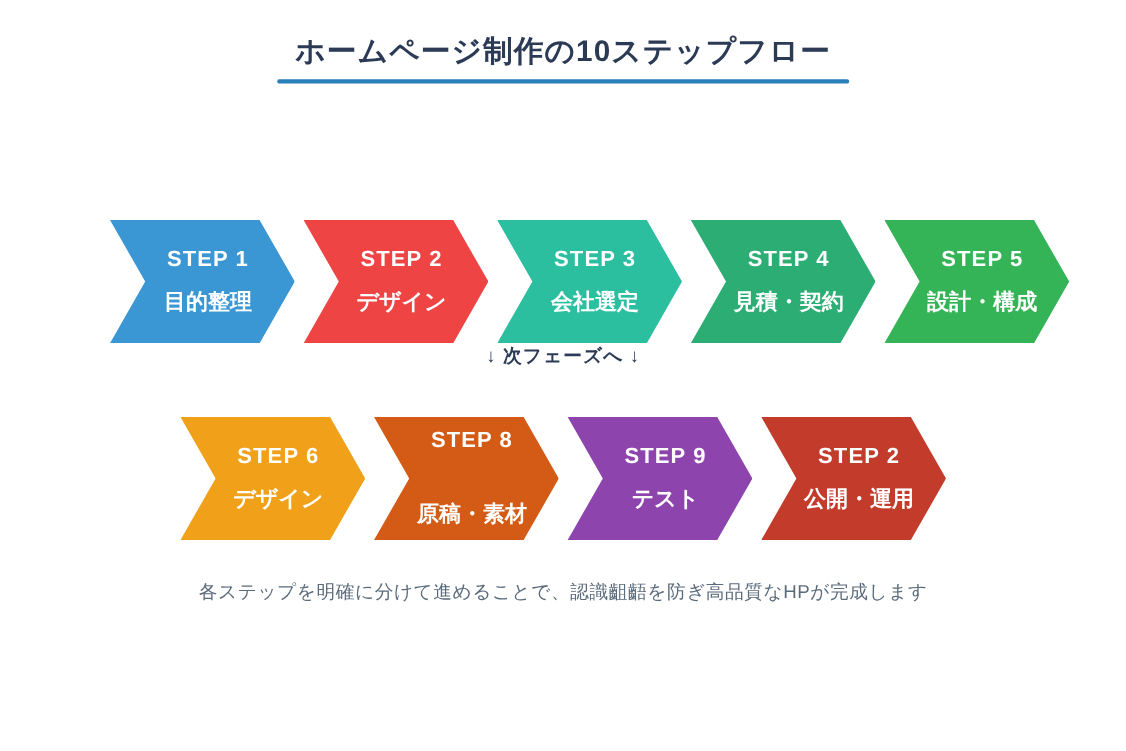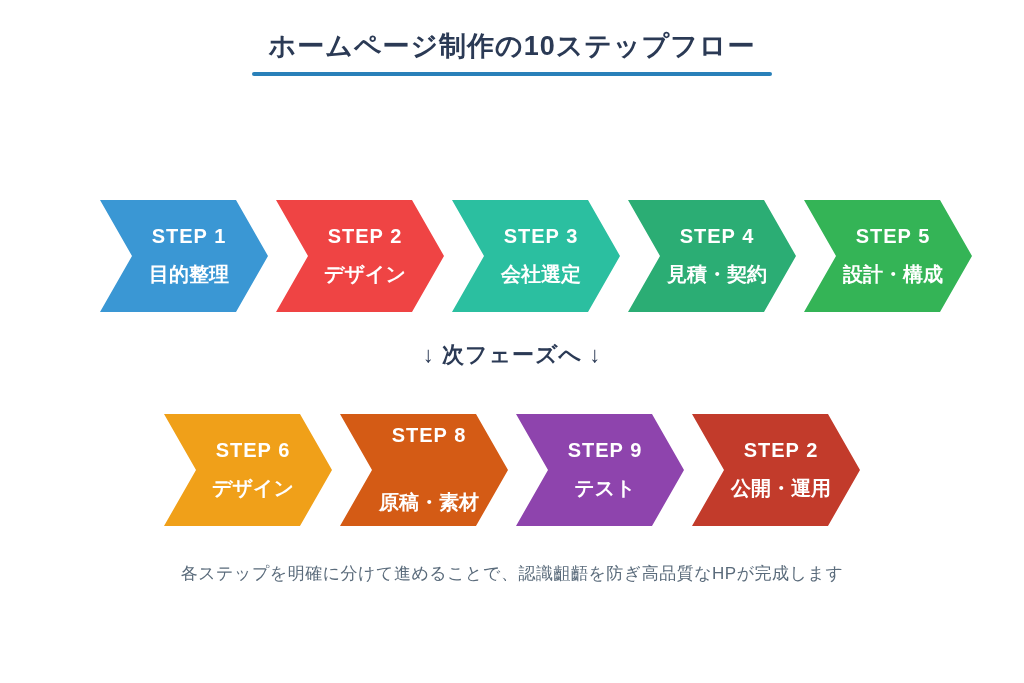--- a/index.html
+++ b/index.html
@@ -53,23 +53,22 @@
     font-weight: bold;
     letter-spacing: 1px;
   }
   .step-label {
     font-size: 20px;
     font-weight: bold;
     white-space: nowrap;
   }
 
   .phase-divider {
-    margin-top: 28px;
     text-align: center;
-    font-size: 22px;
+    font-size: 17px;
     font-weight: bold;
     color: #2b3a55;
     letter-spacing: 1px;
   }
 
   .footer-note {
     margin-top: 36px;
     text-align: center;
     font-size: 17px;
     color: #5a6b7b;

